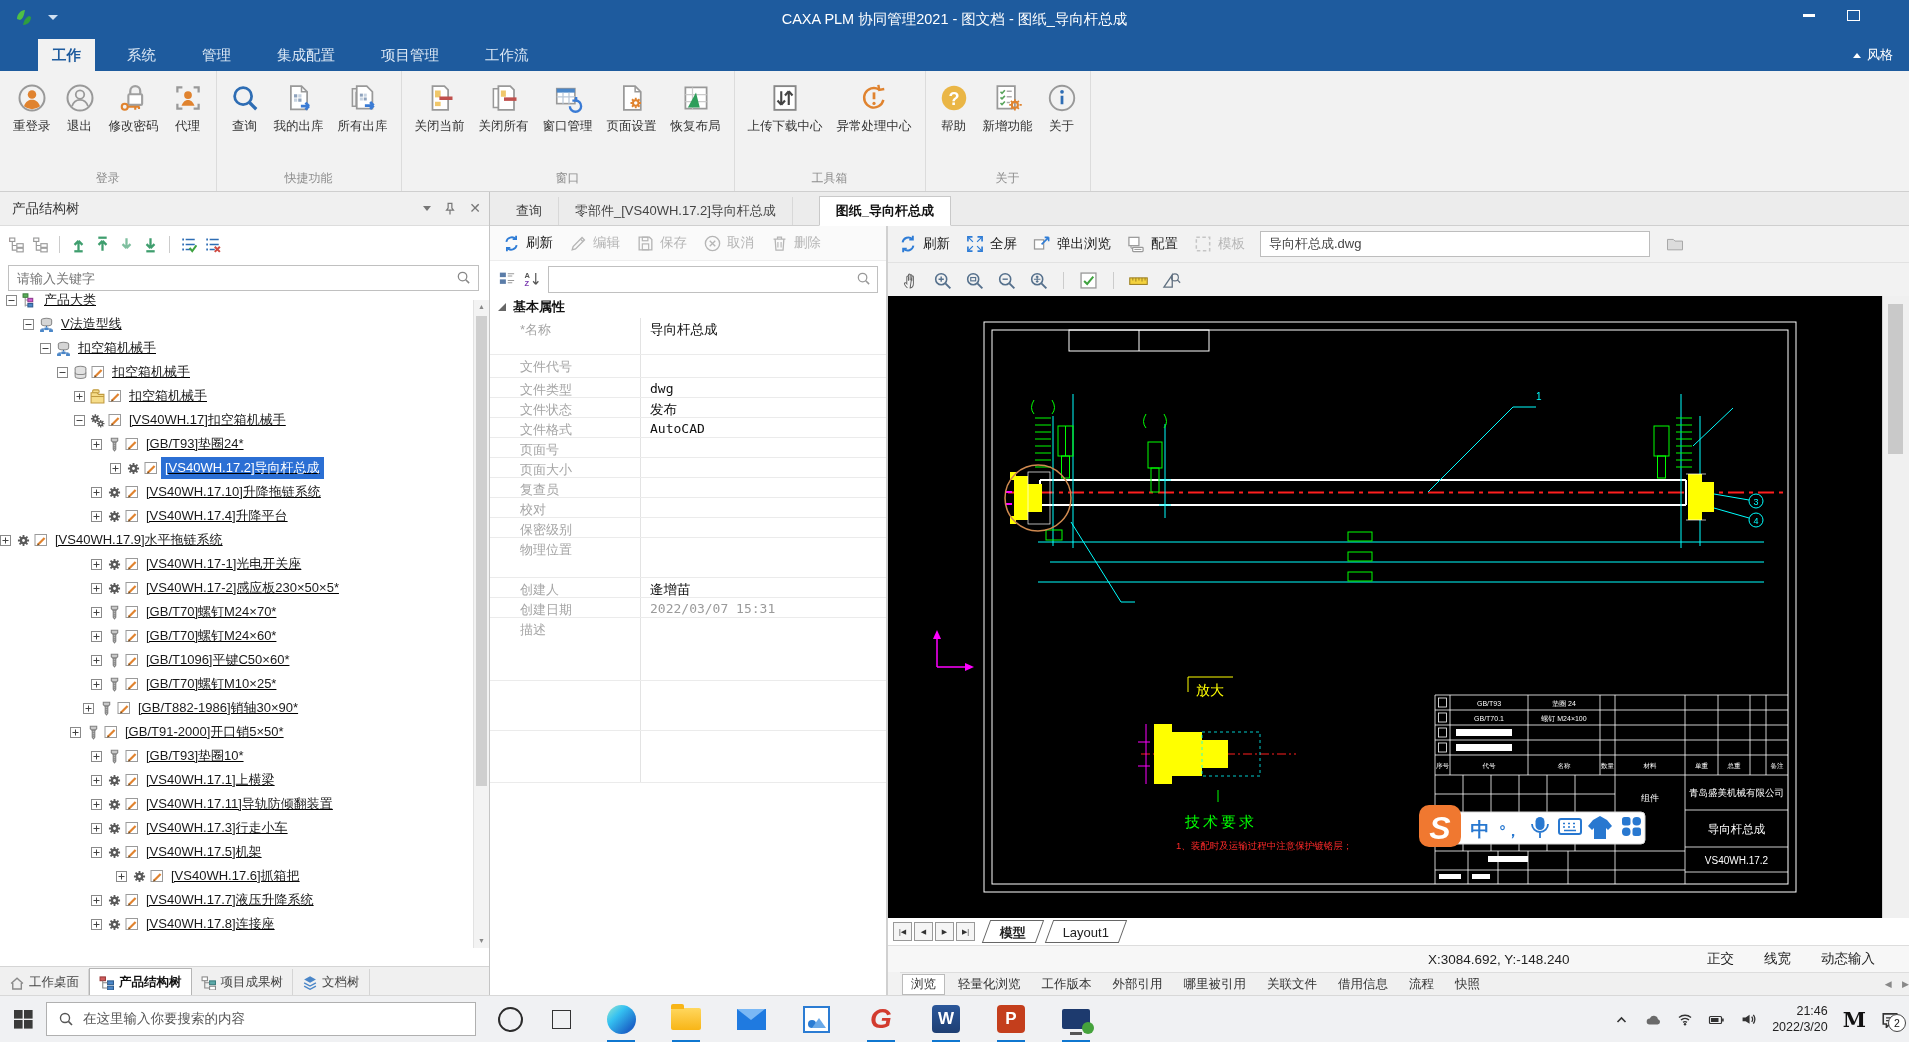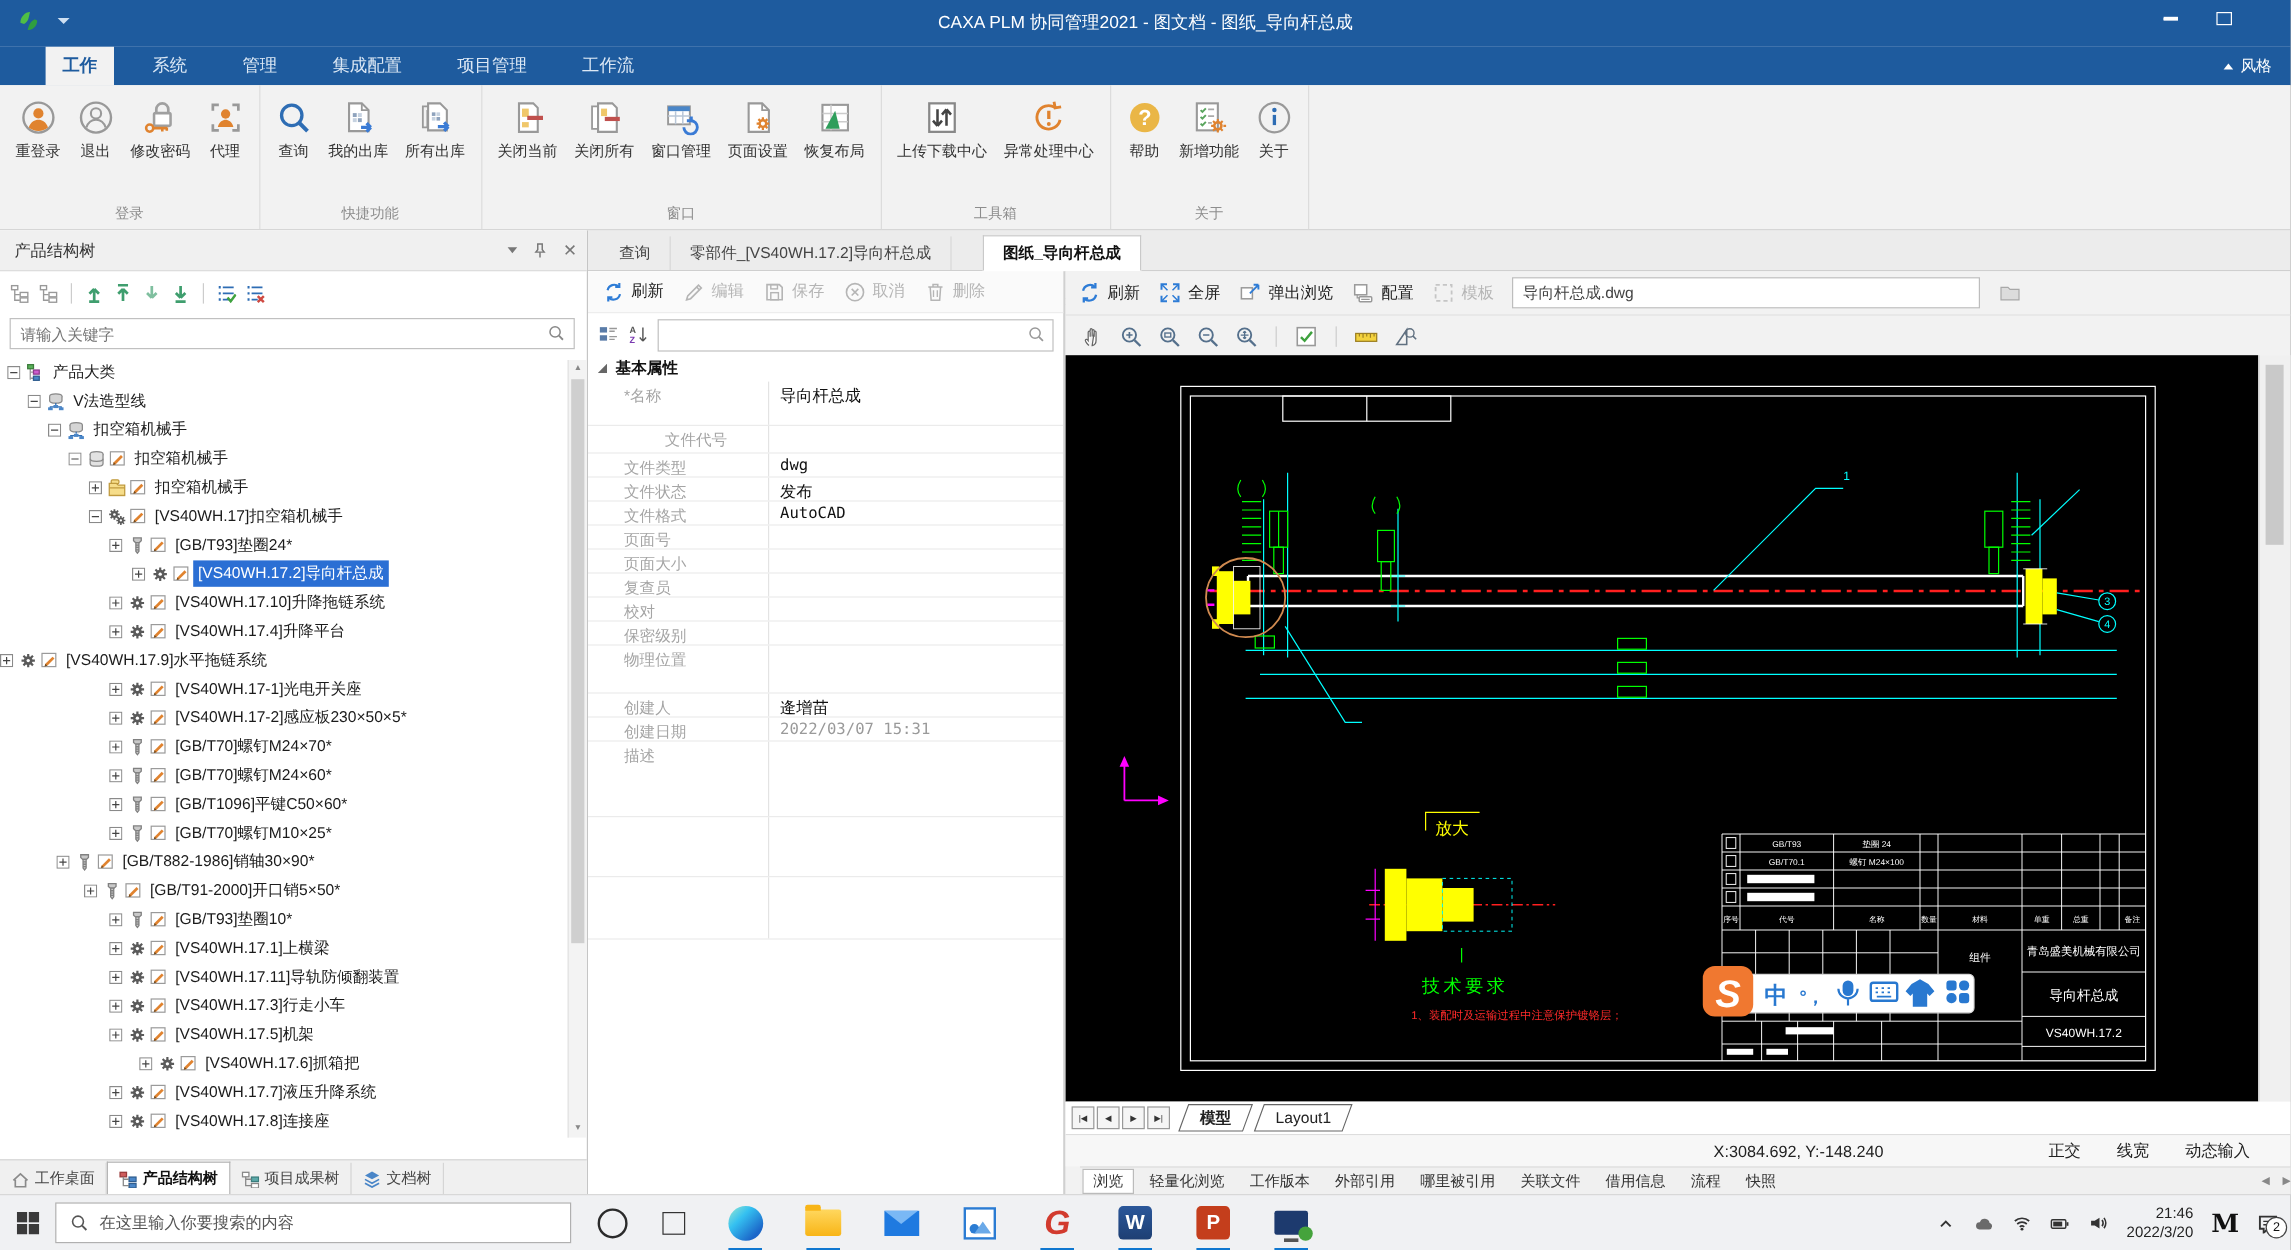--- a/index.html
+++ b/index.html
@@ -28,21 +28,21 @@
   .rglabel{height:21px;text-align:center;font-size:12px;color:#8d8d8d;}
   
   .lpanel{position:absolute;left:0;top:192px;width:490px;height:803px;background:#fff;border-right:1px solid #c5c5c5;box-sizing:border-box;}
   .lp-head{height:33px;background:#f0f0f0;border-bottom:1px solid #ddd;line-height:33px;padding-left:12px;font-size:13.5px;color:#333;position:relative;}
   .lp-headicons{position:absolute;right:8px;top:0;height:33px;display:flex;align-items:center;gap:12px;color:#777;}
   .lp-headicons .dn{width:0;height:0;border-left:4px solid transparent;border-right:4px solid transparent;border-top:5px solid #777;}
   .lp-tools{height:36px;display:flex;align-items:center;gap:7px;padding:0 8px;}
   .vsep{width:1px;height:17px;background:#ccc;margin:0 3px;}
   .lp-searchwrap{padding:3px 10px 0 8px;}
   .lp-search{width:100%;height:26px;border:1px solid #c0c0c0;box-sizing:border-box;font-size:13px;color:#555;padding:0 26px 0 8px;font-family:"Liberation Sans",sans-serif;}
-  .tree{position:absolute;left:0;top:106px;width:472px;height:648px;overflow:hidden;}
+  .tree{position:absolute;left:0;top:96px;width:472px;height:648px;overflow:hidden;text-decoration:underline;}
   .trow{height:24px;display:flex;align-items:center;font-size:13px;color:#1b1b1b;white-space:nowrap;}
   .trow .lbl{padding:2px 4px;}
   .trow .lbl.sel{background:#2b6fd4;color:#fff;}
   .trow svg{margin-right:3px;flex:none;}
   .lp-scroll{position:absolute;right:0;top:108px;width:16px;height:648px;background:#f3f3f3;border-left:1px solid #e2e2e2;box-sizing:border-box;}
   .lp-scroll .ar{height:14px;text-align:center;font-size:7px;color:#888;line-height:14px;}
   .lp-scroll .thumb{position:absolute;left:2px;top:16px;width:11px;height:470px;background:#cfcfcf;}
   .lp-scroll .ar.b{position:absolute;bottom:0;left:0;right:0;}
   .lp-tabs{position:absolute;left:0;bottom:0;width:489px;height:29px;background:#f0f0f0;border-top:1px solid #d5d5d5;display:flex;align-items:flex-end;box-sizing:border-box;}
   .lptab{display:flex;align-items:center;gap:5px;height:26px;padding:0 9px;font-size:12.5px;color:#444;border-right:1px solid #d5d5d5;}
@@ -702,21 +702,21 @@
             <path d="M5.8 4.8h2.4v6.7L7 13l-1.2-1.5z" fill="#c9c9c9" stroke="#808080"></path>
             <path d="M5.8 6.8h2.4M5.8 8.6h2.4M5.8 10.4h2.4" stroke="#808080"></path>
           </svg>
           <svg width="14" height="14" viewBox="0 0 14 14">
             <rect x="1" y="1.5" width="11.5" height="11" fill="#fff" stroke="#9a9a9a"></rect>
             <path d="M3.8 10.2 9.8 4.2l1.6 1.6-6 6-2.2.6z" fill="#e0832f"></path>
             <path d="M3.8 10.2l-.6 2.2 2.2-.6z" fill="#6b4a23"></path>
           </svg>
           <span class="lbl">[GB/T70]螺钉M10×25*</span>
         </div>
-        <div class="trow" style="padding-left: 47px;">
+        <div class="trow" style="padding-left: 47px; margin-left: 36px;">
           <svg width="11" height="11" viewBox="0 0 11 11" style="margin-right:5px">
             <rect x="0.5" y="0.5" width="10" height="10" fill="#fff" stroke="#8a8a8a"></rect>
             <path d="M2.5 5.5h6" stroke="#444"></path>
             <path d="M5.5 2.5v6" stroke="#444"></path>
           </svg>
           <svg width="15" height="15" viewBox="0 0 14 14">
             <path d="M4 1.2h6v2.2L8.5 4.8h-3L4 3.4z" fill="#c9c9c9" stroke="#808080"></path>
             <path d="M5.8 4.8h2.4v6.7L7 13l-1.2-1.5z" fill="#c9c9c9" stroke="#808080"></path>
             <path d="M5.8 6.8h2.4M5.8 8.6h2.4M5.8 10.4h2.4" stroke="#808080"></path>
           </svg>
@@ -1002,21 +1002,21 @@
     <div class="pgrid">
       <div class="psec">
         <div class="tri"></div>
         <span>基本属性</span>
       </div>
       <div id="prop-rows">
           <div class="prow" style="height: 37px;">
             <div class="plabel">*名称</div>
             <div class="pval cn">导向杆总成</div>
           </div>
-          <div class="prow" style="height: 23px; text-align: center;">
+          <div class="prow" style="height: 23px;">
             <div class="plabel">文件代号</div>
             <div class="pval"></div>
           </div>
           <div class="prow" style="height: 20px;">
             <div class="plabel">文件类型</div>
             <div class="pval">dwg</div>
           </div>
           <div class="prow" style="height: 20px;">
             <div class="plabel">文件状态</div>
             <div class="pval cn">发布</div>

